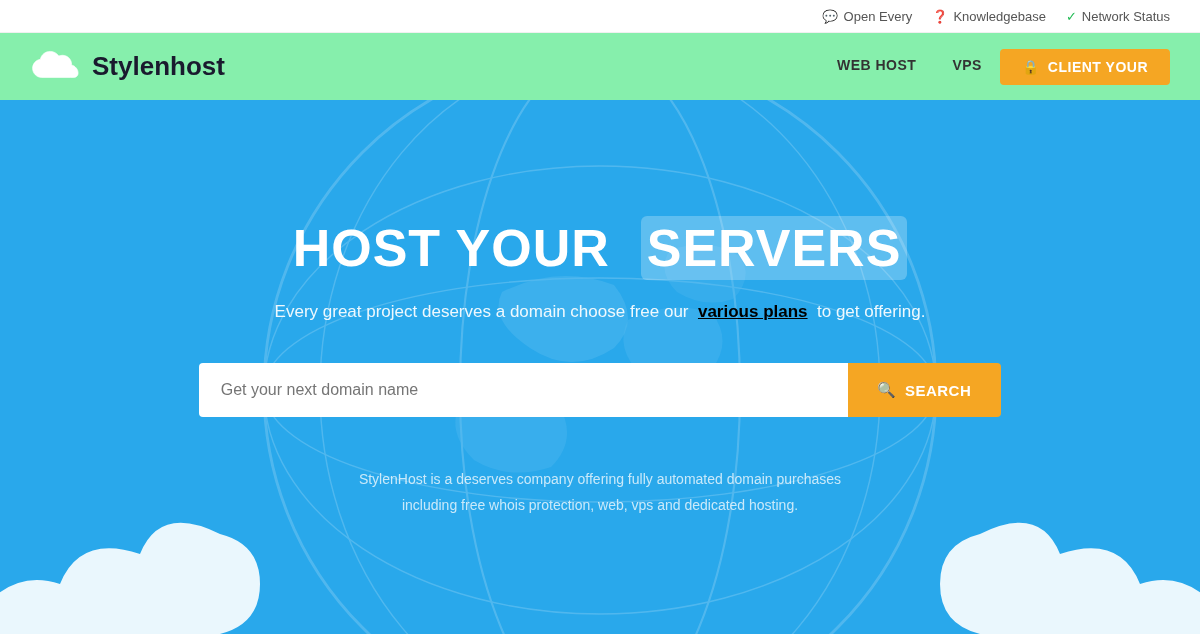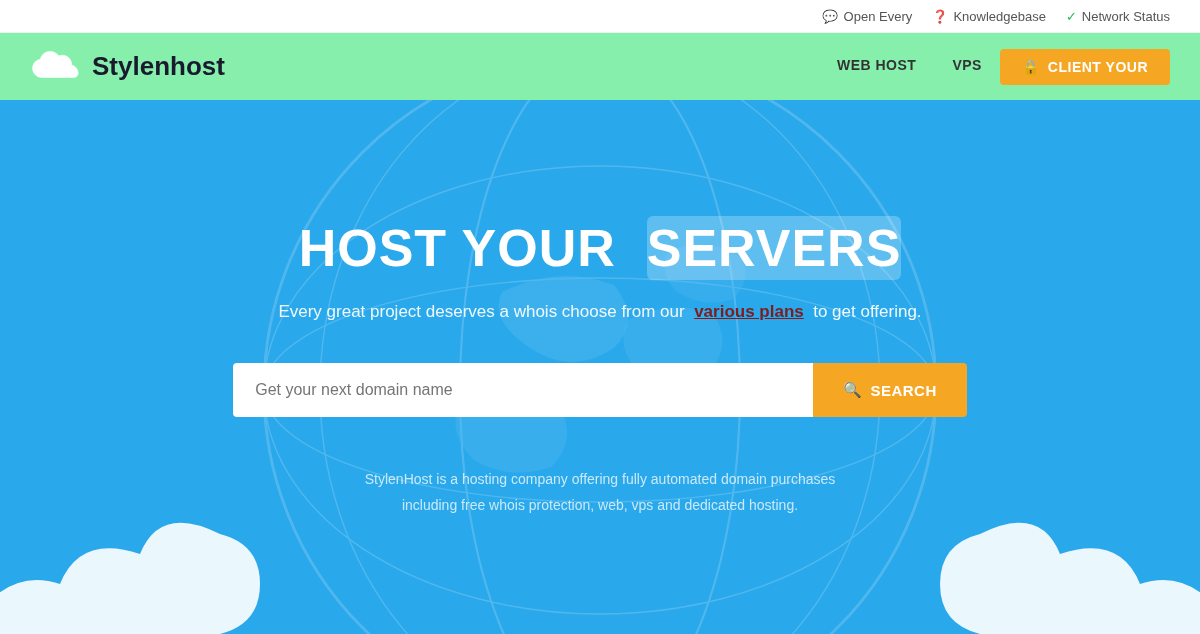--- a/index.html
+++ b/index.html
@@ -131,44 +131,44 @@
       font-size: 52px;
       font-weight: 900;
       color: #fff;
       letter-spacing: 1px;
       margin-bottom: 18px;
       text-transform: uppercase;
     }
     .hero-title-highlight {
       background: rgba(255,255,255,0.25);
       border-radius: 6px;
-      padding: 2px 0;
+      padding: 2px 6px;
       display: inline-block;
     }
 
     .hero-subtitle {
       font-size: 17px;
       color: rgba(255,255,255,0.92);
       margin-bottom: 38px;
       line-height: 1.6;
     }
     .hero-subtitle .link {
-      color: #7f1d1d;
+      color: #000000;
       font-weight: 600;
       text-decoration: underline;
       cursor: pointer;
     }
 
     .search-bar {
       display: flex;
       justify-content: center;
       margin-bottom: 50px;
     }
     .search-input {
-      width: 580px;
+      width: 649px;
       height: 54px;
       border: none;
       outline: none;
       padding: 0 22px;
       font-size: 16px;
       color: #aaa;
       border-radius: 4px 0 0 4px;
     }
     .search-btn {
       background: #f5a623;
@@ -256,31 +256,31 @@
     <path d="M300 160 Q260 80 200 100 Q180 50 120 70 Q100 20 40 50 Q0 60 0 100 Q0 140 40 150 L300 160Z" fill="white" opacity="0.9"></path>
   </svg>
 
   <div class="hero-content">
     <h1 class="hero-title">
       <span>HOST YOUR</span>
       &nbsp;<span class="hero-title-highlight">SERVERS</span>
     </h1>
 
     <p class="hero-subtitle">
-      <span>Every great project deserves a whois choose from our</span>
+      <span>Every great project deserves a domain choose free our</span>
       &nbsp;<span class="link">various plans</span>
       &nbsp;<span>to get offering.</span>
     </p>
 
     <div class="search-bar">
       <input class="search-input" type="text" placeholder="Get your next domain name" style="">
       <button class="search-btn">
         <span>🔍</span>
         <span>SEARCH</span>
       </button>
     </div>
 
     <p class="hero-description">
-      <span>StylenHost is a hosting company offering fully automated domain purchases</span><br>
+      <span>StylenHost is a deserves company offering fully automated domain purchases</span><br>
       <span>including free whois protection, web, vps and dedicated hosting.</span>
     </p>
   </div>
 </section>
 
 </body></html>

